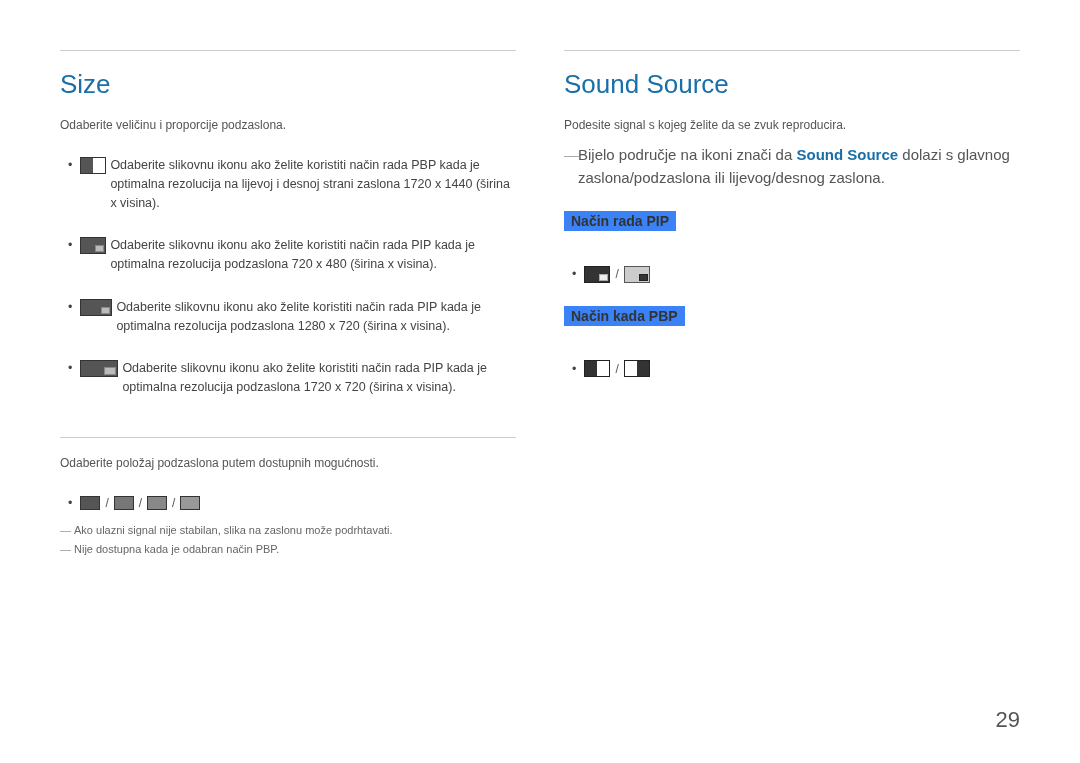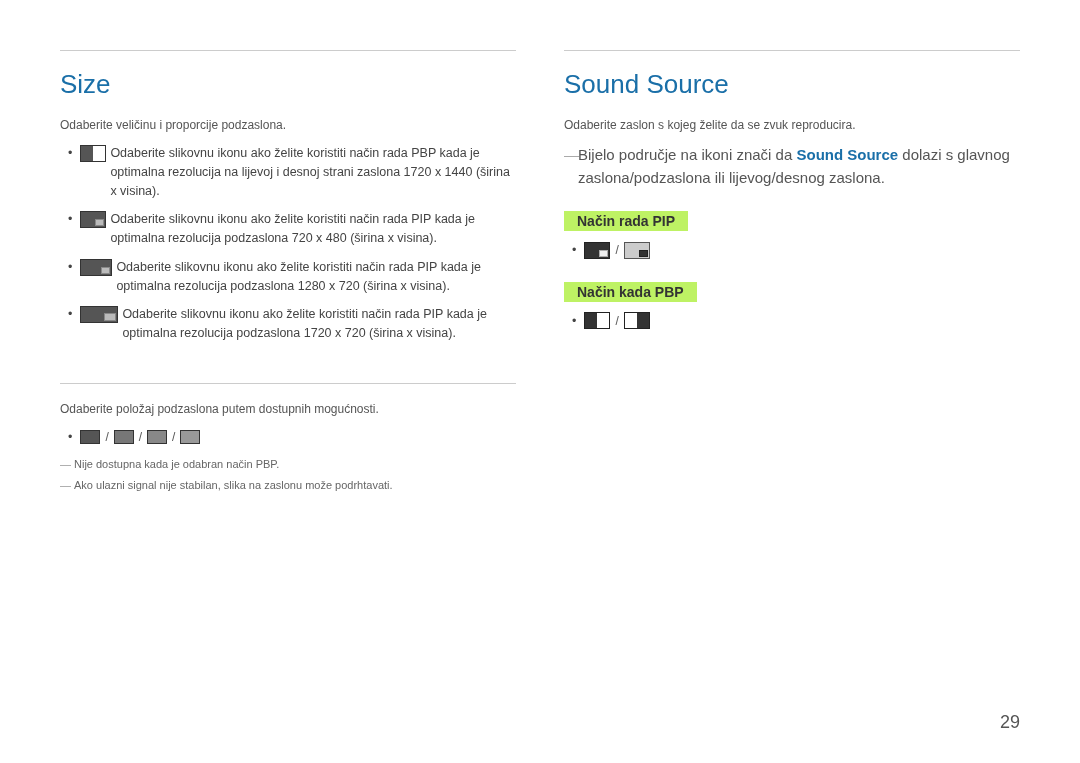--- a/index.html
+++ b/index.html
@@ -50,20 +50,21 @@
       margin-bottom: 10px;
     }
 
     .bullet-list li {
       display: flex;
       align-items: flex-start;
       margin-bottom: 10px;
       font-size: 12.5px;
       color: #444;
       line-height: 1.5;
+      margin-top: 24px;
     }
 
     .bullet-list li::before {
       content: "•";
       margin-right: 8px;
       color: #444;
       flex-shrink: 0;
     }
 
     .icon-slash {
@@ -89,37 +90,37 @@
     }
 
     .subsection {
       margin-top: 22px;
     }
 
     .subsection-title {
       font-size: 14px;
       font-weight: bold;
       color: #333;
-      background: #bef264;
+      background: #3b82f6;
       display: inline-block;
-      padding: 2px 13px;
+      padding: 2px 7px;
       margin-bottom: 10px;
     }
 
     
     .position-section {
       margin-top: 40px;
     }
 
     
     .page-number {
       position: absolute;
       bottom: 30px;
       right: 60px;
-      font-size: 18px;
+      font-size: 22px;
       color: #555;
     }
 
     
     .sound-note {
       font-size: 15px;
       color: #555;
       margin-bottom: 16px;
       padding-left: 14px;
       position: relative;
@@ -243,32 +244,32 @@
             <span class="icon-slash">/</span>
             <span class="pos-icon" style="background:#777;"></span>
             <span class="icon-slash">/</span>
             <span class="pos-icon" style="background:#888;"></span>
             <span class="icon-slash">/</span>
             <span class="pos-icon" style="background:#999;"></span>
           </span>
         </li>
       </ul>
 
+      <div class="sub-note">Ako ulazni signal nije stabilan, slika na zaslonu može podrhtavati.</div>
       <div class="sub-note" style="margin-bottom:6px;">Nije dostupna kada je odabran način PBP.</div>
-      <div class="sub-note">Ako ulazni signal nije stabilan, slika na zaslonu može podrhtavati.</div>
     </div>
 
   </div>
 
   <div class="column">
 
     <hr class="divider-top">
     <h2 class="section-title">Sound Source</h2>
 
-    <p class="section-subtitle">Odaberite zaslon s kojeg želite da se zvuk reproducira.</p>
+    <p class="section-subtitle">Podesite signal s kojeg želite da se zvuk reproducira.</p>
 
     <div class="sound-note">
       Bijelo područje na ikoni znači da <span class="sound-source-highlight">Sound Source</span> dolazi s glavnog zaslona/podzaslona ili lijevog/desnog zaslona.
     </div>
 
     <div class="subsection">
       <div class="subsection-title">Način rada PIP</div>
       <ul class="bullet-list">
         <li>
           <span style="display:inline-flex;align-items:center;gap:3px;">

